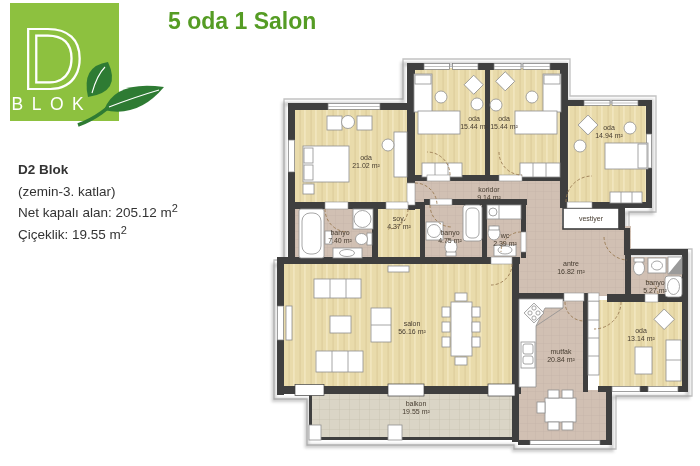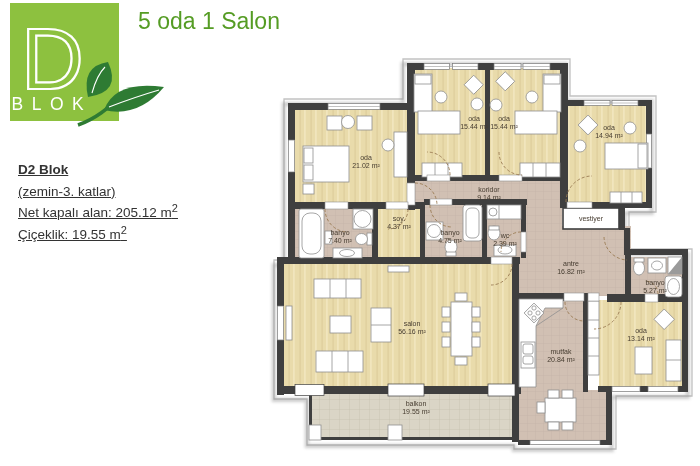--- a/index.html
+++ b/index.html
@@ -2,40 +2,40 @@
 <html><head>
 <meta charset="utf-8">
 <style>
 html,body{margin:0;padding:0;background:#fff;width:700px;height:466px;overflow:hidden;font-family:"Liberation Sans",sans-serif;}
 sup{font-size:11px;line-height:0;vertical-align:5px;}
 .abs{position:absolute;}
 </style>
 </head>
 <body>
 
-<div class="abs" style="left:138px;top:8px;font-size:23px;font-weight:normal;color:#559c24;">5 oda 1 Salon</div>
+<div class="abs" style="left:168px;top:8px;font-size:23px;font-weight:bold;color:#559c24;">5 oda 1 Salon</div>
 
 <div class="abs" style="left:10px;top:3px;width:109px;height:118px;background:#8dc13f;"></div>
 
 <svg class="abs" style="left:0;top:0;" width="240" height="140" viewBox="0 0 240 140">
 
   <text x="21" y="89" font-size="87" font-family="Liberation Sans,sans-serif" fill="none" stroke="#ffffff" stroke-width="2.2">D</text>
 
   <text x="11.5" y="110" font-size="17.5" font-family="Liberation Sans,sans-serif" fill="#ffffff" letter-spacing="8.5">BLOK</text>
 
   <path d="M78,125 C95,119 108,109 124,93" fill="none" stroke="#2e7b33" stroke-width="3.5"></path>
 
   <path d="M88,97 Q81,66 108,62 Q122,92 88,97Z" fill="#2e7b33"></path>
   <path d="M92,93 Q97,75 105,67" fill="none" stroke="#ffffff" stroke-width="1.1"></path>
 
   <path d="M104,110 Q115,80 164,87 Q138,118 104,110Z" fill="#2e7b33"></path>
   <path d="M109,107 Q135,97 159,90" fill="none" stroke="#ffffff" stroke-width="1.1"></path>
 </svg>
 
-<div class="abs" style="left:18px;top:159px;font-size:13.5px;color:#333;line-height:21.5px;white-space:nowrap;text-decoration:underline;">
+<div class="abs" style="left:18px;top:159px;font-size:13.5px;color:#333;line-height:21.5px;white-space:nowrap;">
 <b>D2 Blok</b><br>
 (zemin-3. katlar)<br>
 Net kapalı alan: 205.12 m<sup>2</sup><br>
 Çiçeklik: 19.55 m<sup>2</sup><br>
 </div>
 
 <svg class="abs" style="left:0;top:0;" width="700" height="466" viewBox="0 0 700 466">
 <defs>
 <pattern id="wood" width="11" height="46" patternUnits="userSpaceOnUse">
   <rect width="11" height="46" fill="#e9dbab"></rect>

